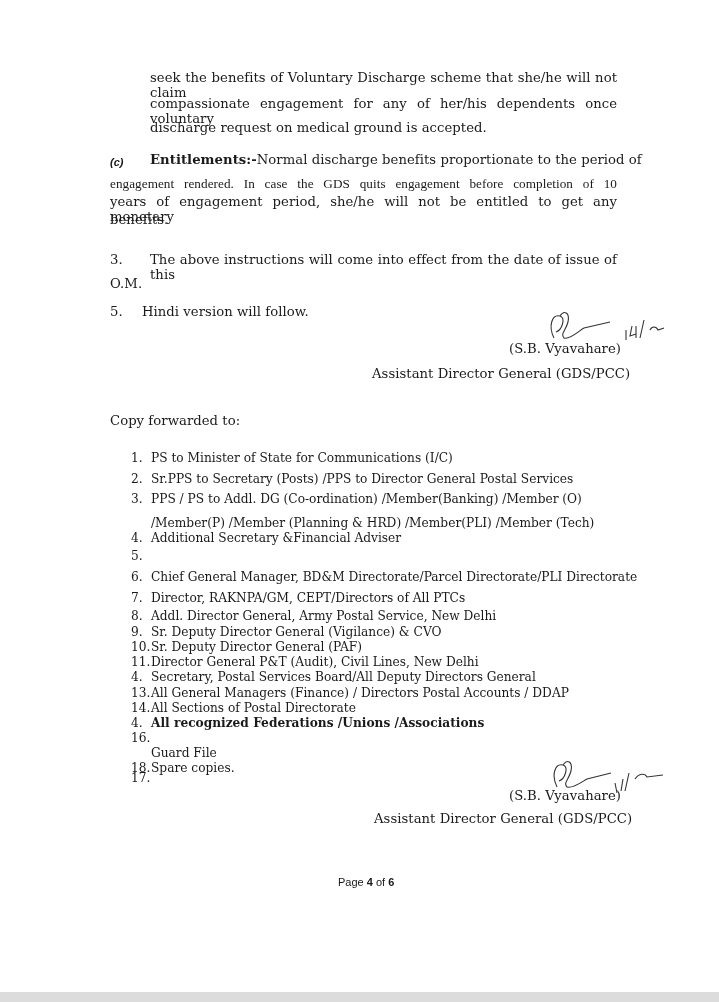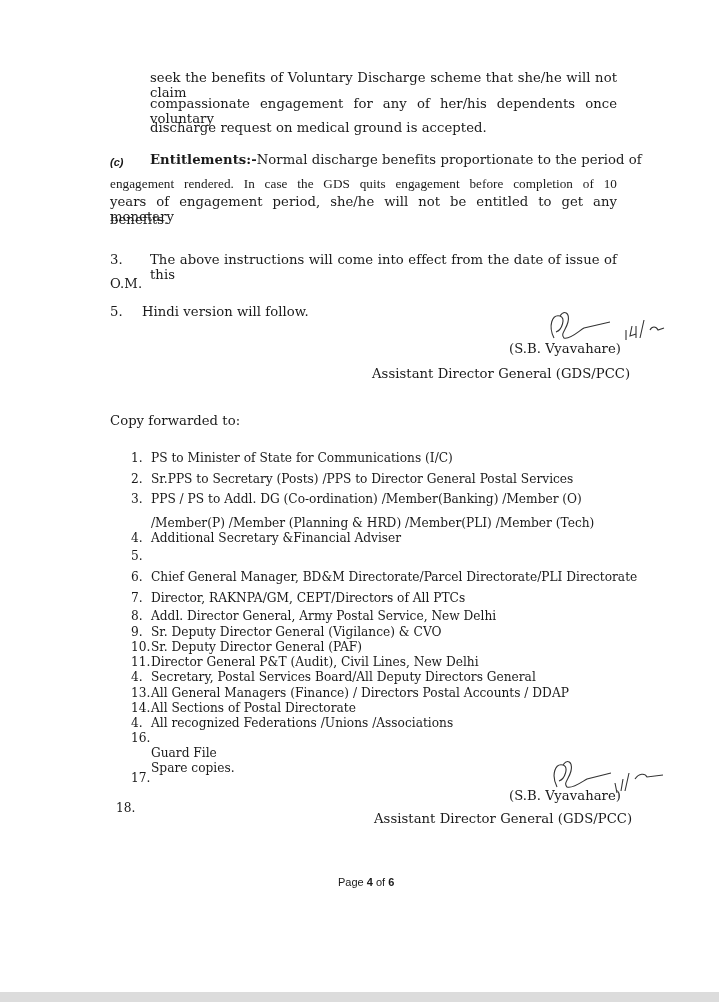--- a/index.html
+++ b/index.html
@@ -91,28 +91,28 @@
   <div class="abs list-text" style="left:131px; top:670px;">4.</div>
   <div class="abs list-text" style="left:151px; top:670px;">Secretary, Postal Services Board/All Deputy Directors General</div>
 
   <div class="abs list-text" style="left:131px; top:686px;">13.</div>
   <div class="abs list-text" style="left:151px; top:686px;">All General Managers (Finance) / Directors Postal Accounts / DDAP</div>
 
   <div class="abs list-text" style="left:131px; top:701px;">14.</div>
   <div class="abs list-text" style="left:151px; top:701px;">All Sections of Postal Directorate</div>
 
   <div class="abs list-text" style="left:131px; top:716px;">4.</div>
-  <div class="abs list-text" style="left:151px; top:716px;">All recognized Federations /Unions /Associations</div>
+  <div class="abs list-text" style="left:151px; top:716px;font-weight:bold;">All recognized Federations /Unions /Associations</div>
 
   <div class="abs list-text" style="left:131px; top:731px;">16.</div>
 
   <div class="abs list-text" style="left:131px; top:746px;margin-top:25px;">17.</div>
   <div class="abs list-text" style="left:151px; top:746px;">Guard File</div>
 
-  <div class="abs list-text" style="left:116px; top:761px;margin-top:40px;">18.</div>
+  <div class="abs list-text" style="left:131px; top:761px;">18.</div>
   <div class="abs list-text" style="left:151px; top:761px;">Spare copies.</div>
 
   <svg class="sig" style="left:545px; top:757px;" width="125" height="40" viewBox="0 0 125 40">
     <path d="M12 30 C6 18 10 6 18 8 C24 10 20 22 14 24 M18 8 C22 2 28 4 26 14 C24 22 18 26 22 30 C28 32 38 24 42 22 L66 16" fill="none" stroke="#333" stroke-width="1.1"></path>
     <path d="M70 26 L72 36 M78 22 L76 34 M84 16 L80 34 M90 22 C94 16 100 16 102 20 L118 18" fill="none" stroke="#333" stroke-width="1.1"></path>
   </svg>
   <div class="abs body-text" style="left:509px; top:788px;">(S.B.  Vyavahare)</div>
   <div class="abs body-text" style="left:374px; top:811px;">Assistant Director General  (GDS/PCC)</div>
 
   <div class="abs footer" style="left:338px; top:876px;">

